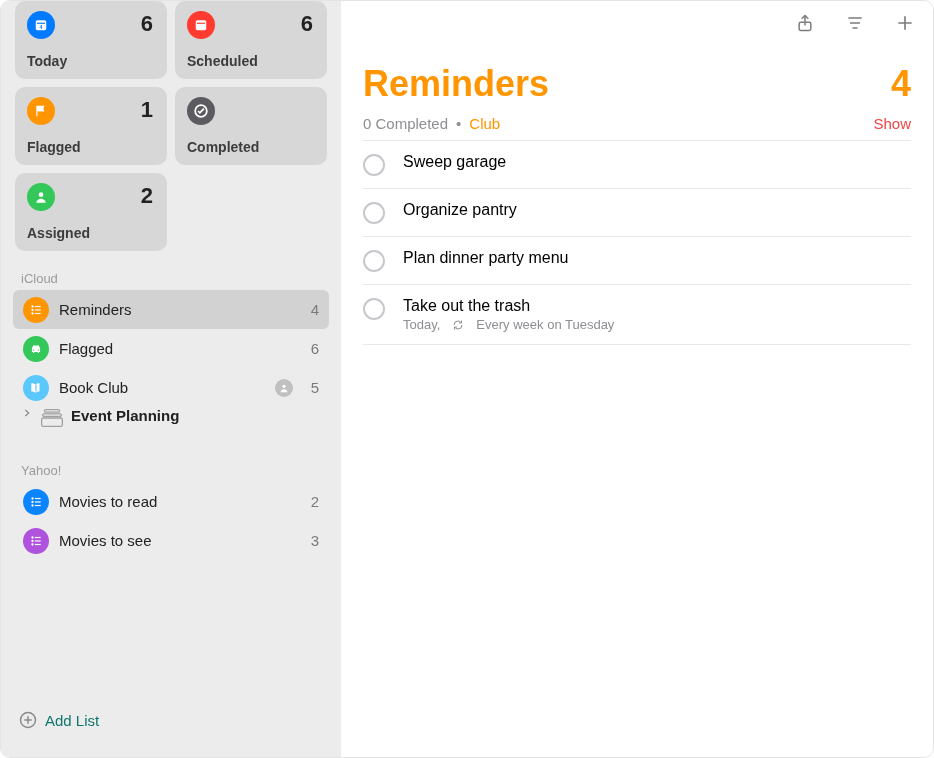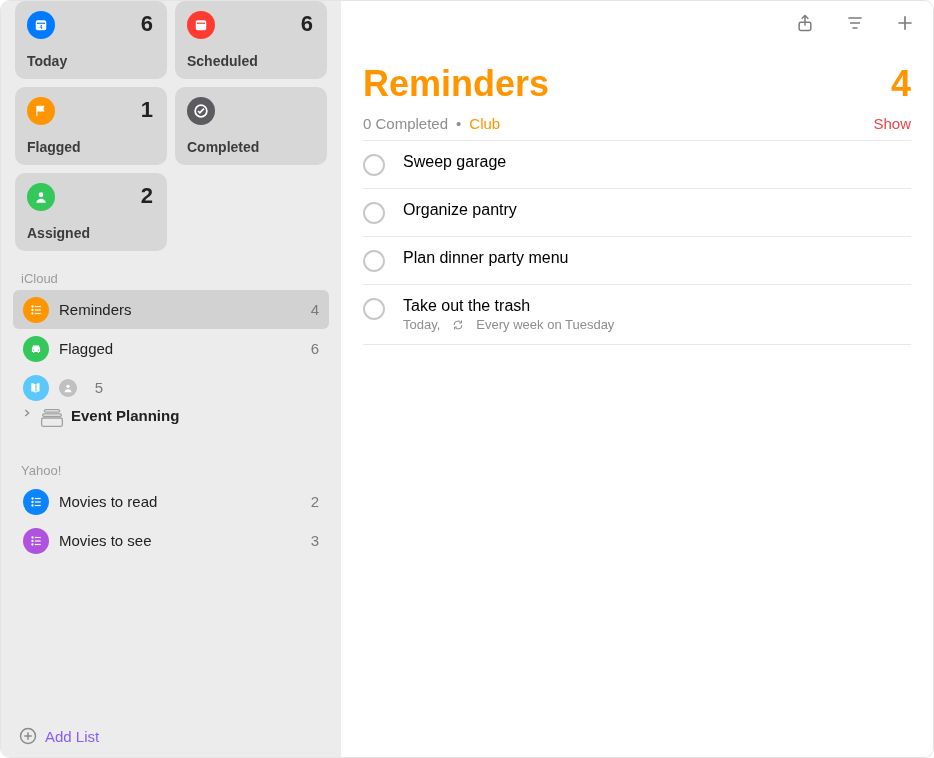--- a/index.html
+++ b/index.html
@@ -170,23 +170,23 @@
     font-weight: 700;
     color: #222;
   }
 
   
   .add-list {
     margin-top: auto;
     display: flex;
     align-items: center;
     gap: 8px;
-    padding: 10px 8px 12px 8px;
+    padding: 10px 8px 28px 8px;
     cursor: pointer;
-    color: #8b5cf6;
+    color: #0f766e;
     font-size: 15px;
   }
 
   
   .main {
     flex: 1;
     background: #fff;
     display: flex;
     flex-direction: column;
     min-width: 0;
@@ -369,20 +369,21 @@
       <div class="count">6</div>
     </div>
 
     <div class="list-row">
       <div class="list-icon ic-blue2">
         <svg width="14" height="14" viewBox="0 0 24 24" fill="#fff">
             <path d="M4 4c3 0 5 1 7 2 2-1 4-2 7-2v14c-3 0-5 1-7 2-2-1-4-2-7-2V4z"></path>
             <rect x="11" y="6" width="2" height="12" fill="#5ac8fa"></rect>
           </svg>
       </div>
+      <div class="name">Book Club</div>
       <div class="shared">
         <svg width="10" height="10" viewBox="0 0 24 24" fill="#fff">
             <circle cx="12" cy="8" r="4"></circle>
             <path d="M4 22c0-4 4-7 8-7s8 3 8 7"></path>
           </svg>
       </div>
       <div class="count">5</div>
     </div>
 
     <div class="group-row">

